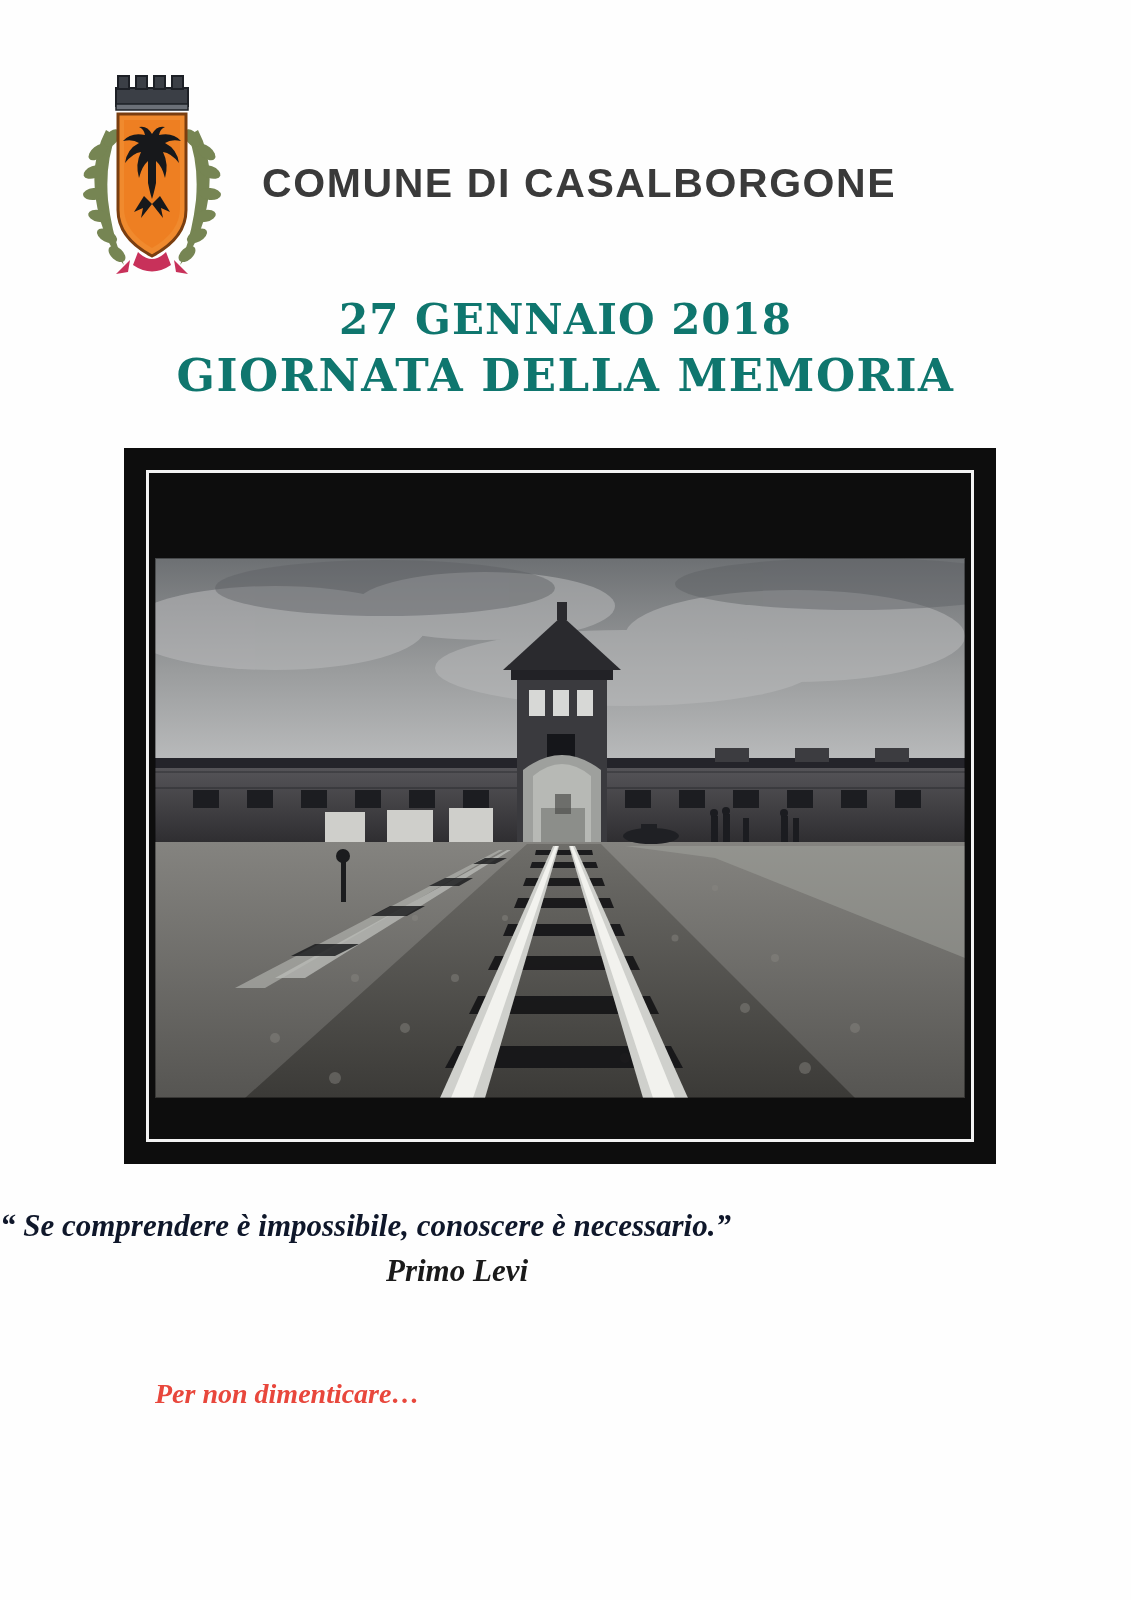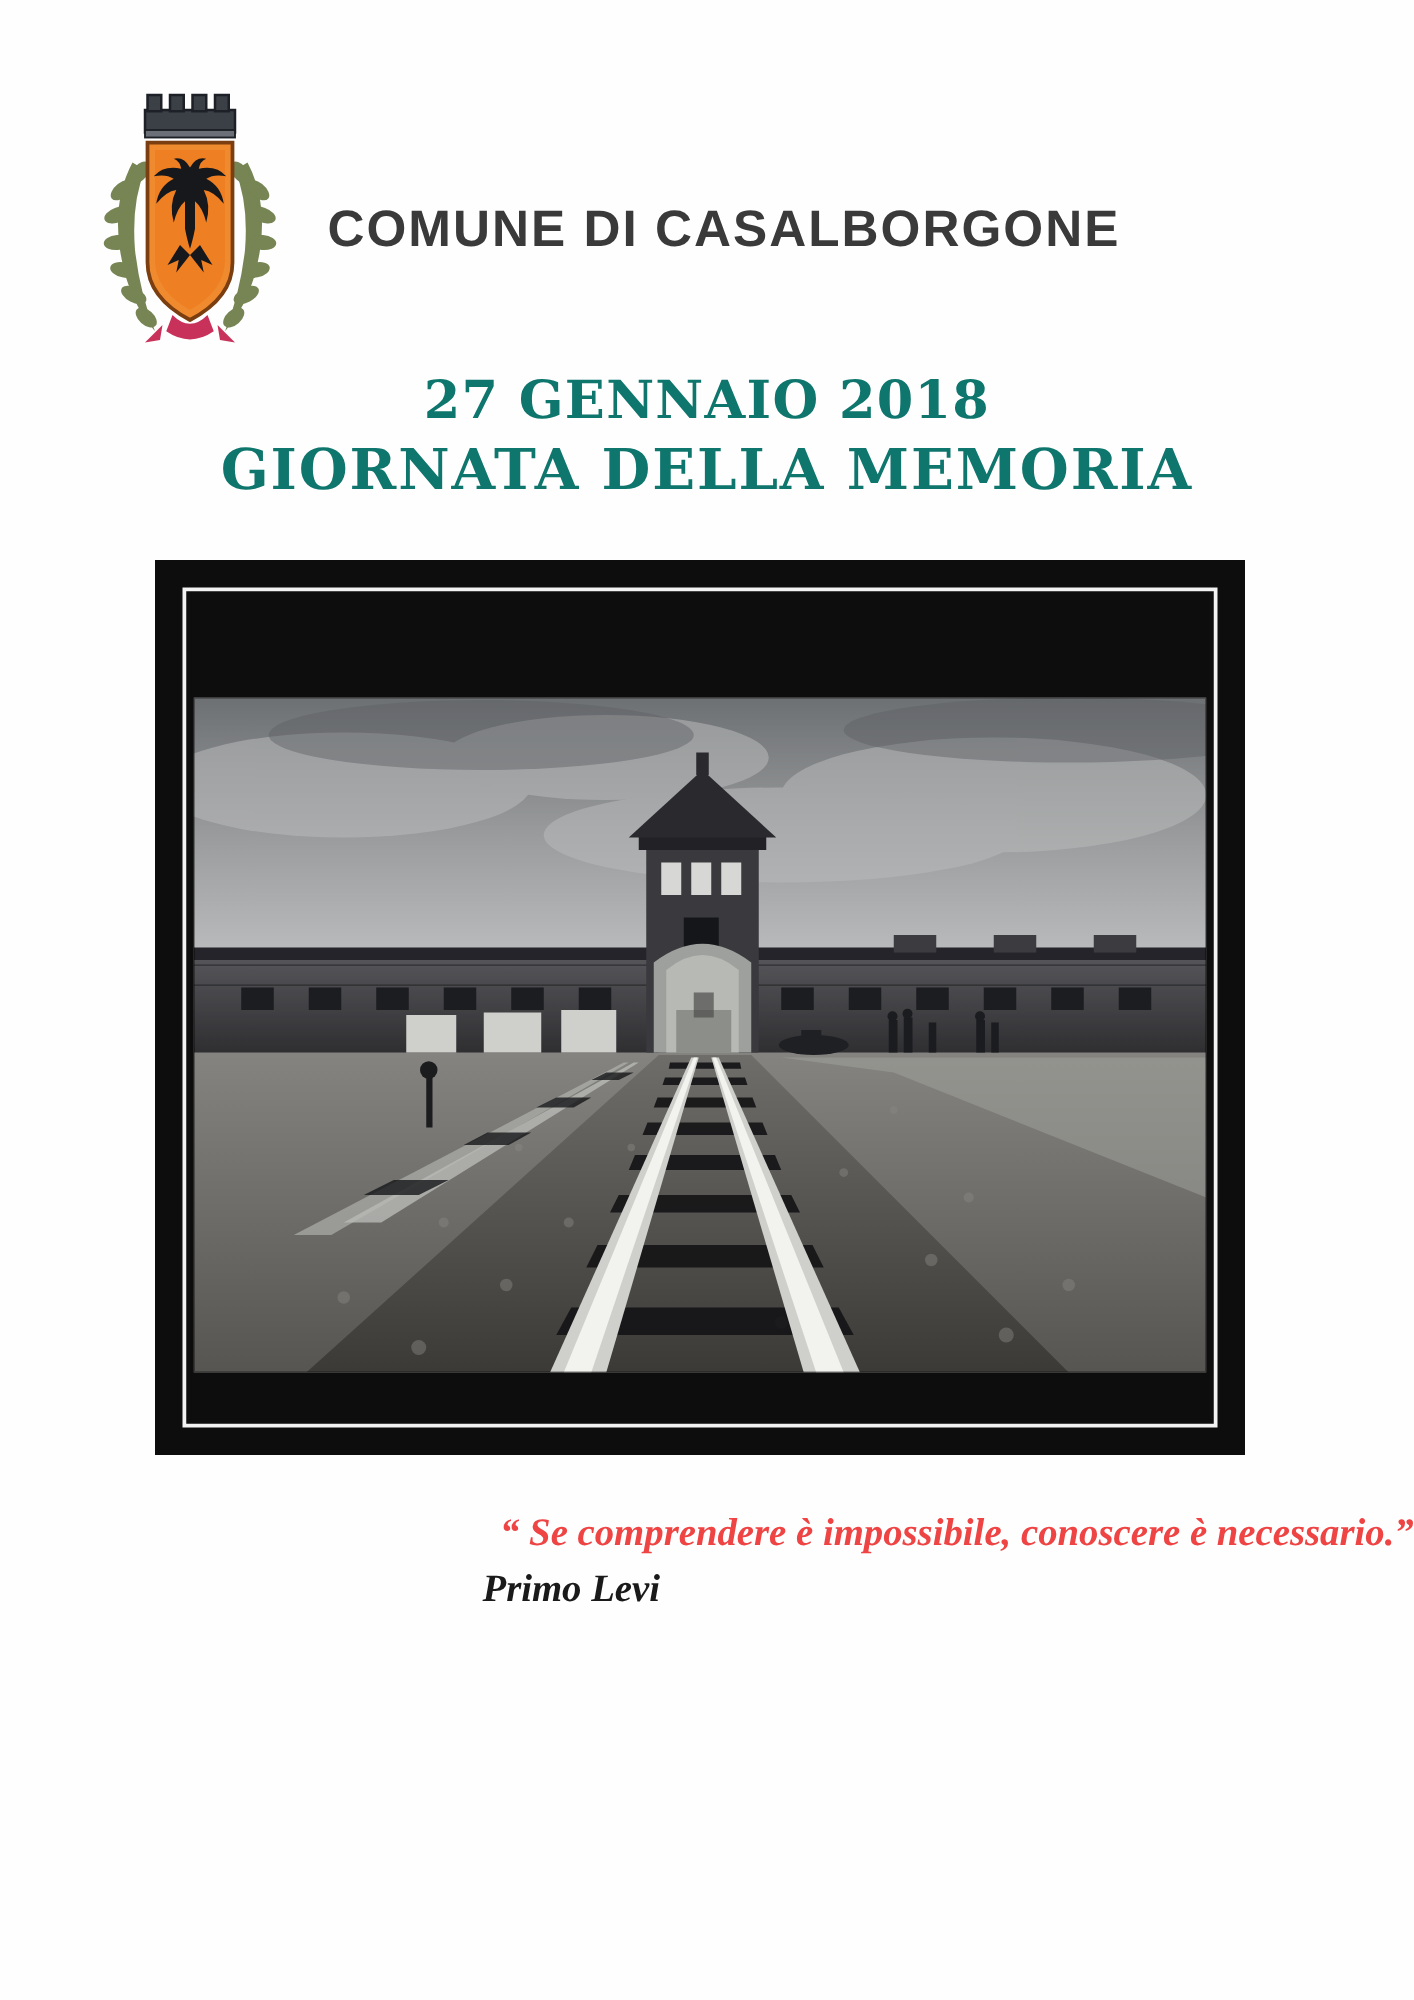--- a/index.html
+++ b/index.html
@@ -109,26 +109,26 @@
     background: #6f6f6f;
   }
   .photo svg { display: block; }
 
   
   .quote {
     position: absolute;
     left: 0;
     top: 1208px;
     width: 1131px;
-    text-align: right;
+    text-align: left;
     font-family: "Liberation Serif", serif;
     font-style: italic;
     font-weight: bold;
     font-size: 31px;
-    color: #ef4444;
+    color: #0f172a;
   }
   .quote-author {
     position: absolute;
     left: 0;
     top: 1253px;
     width: 1034px;
     text-align: center;
     padding-right: 120px;
     box-sizing: border-box;
     font-family: "Liberation Serif", serif;
@@ -389,14 +389,15 @@
       <rect x="186" y="300" width="5" height="44" fill="#1b1c1e"></rect>
       <circle cx="188" cy="298" r="7" fill="#1b1c1e"></circle>
 
       <rect x="0" y="0" width="810" height="540" fill="none" stroke="#000000" stroke-width="2" opacity="0.35"></rect>
     </svg>
   </div>
 
   <div class="quote">“ Se comprendere è impossibile, conoscere è necessario.”</div>
   <div class="quote-author">Primo Levi</div>
 
+  <div class="footer-note">Per non dimenticare…</div>
 
 </div>
 
 </body></html>

